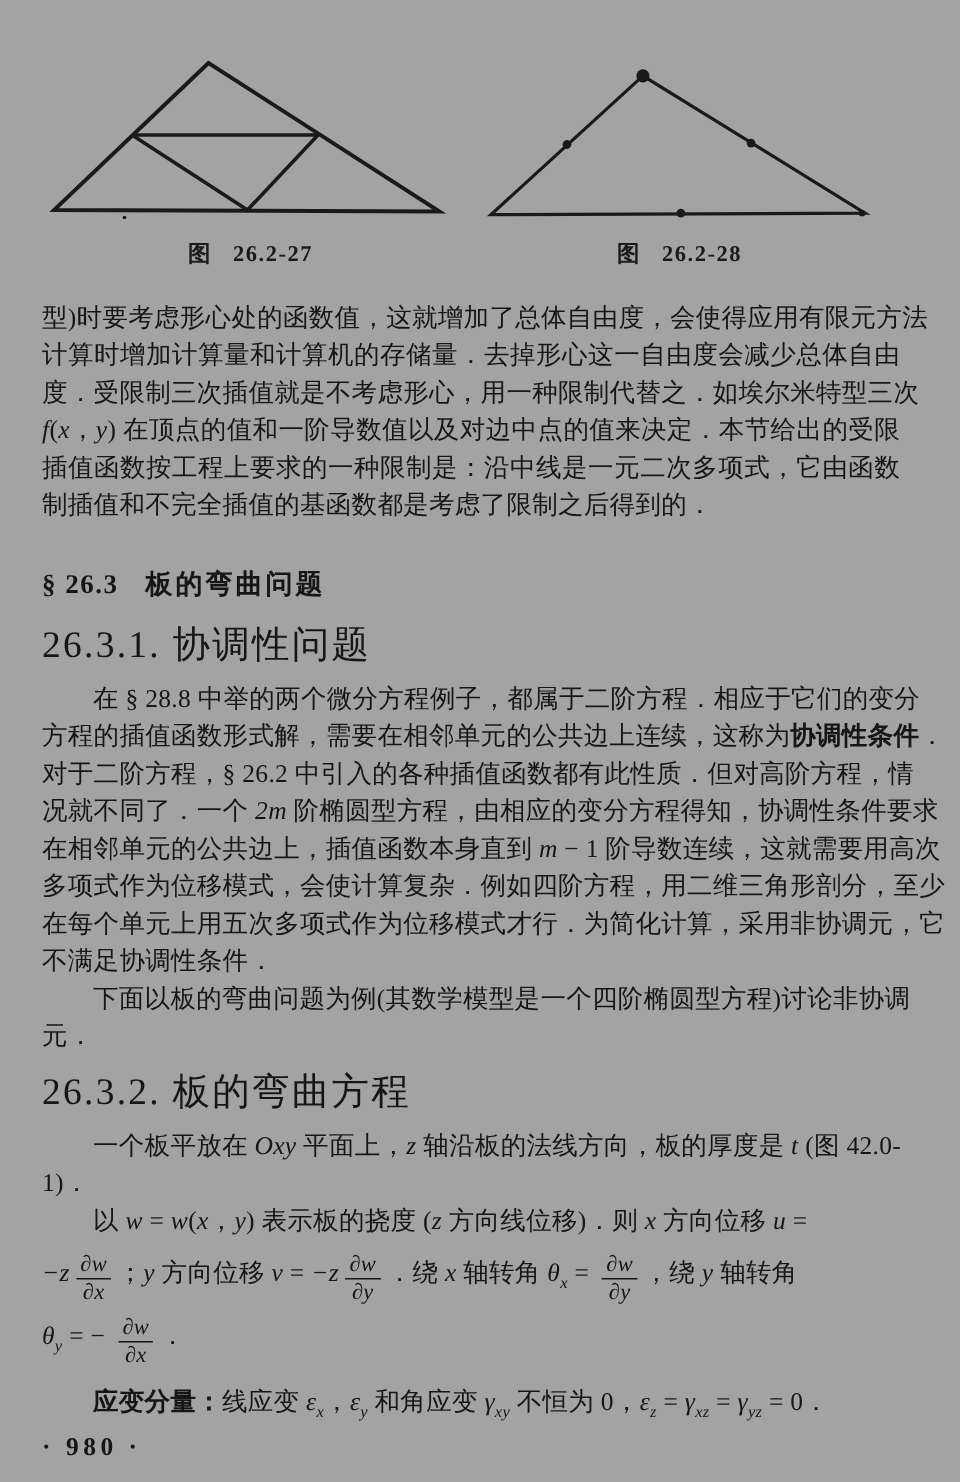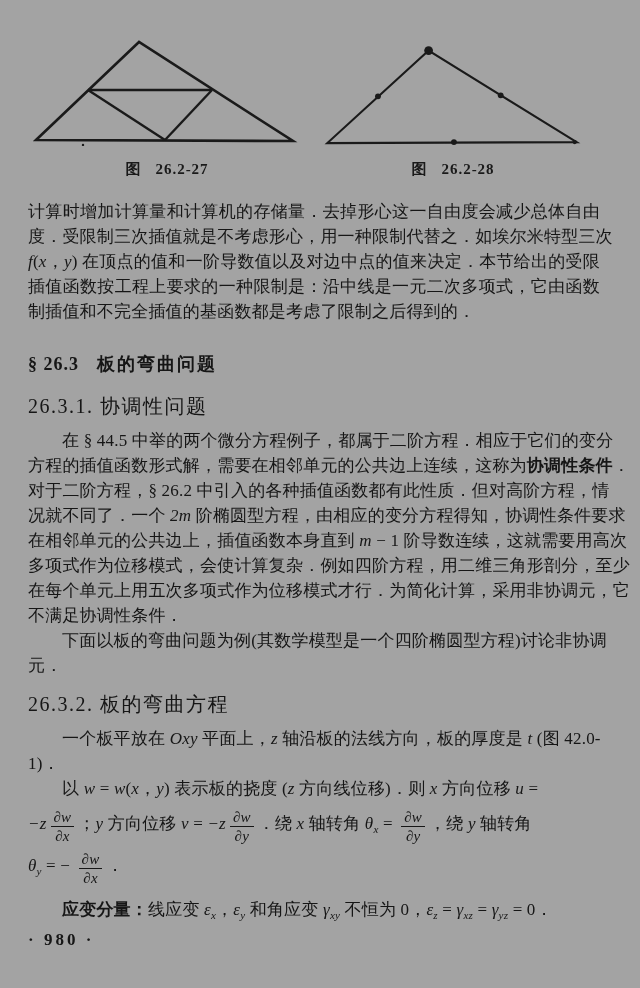--- a/index.html
+++ b/index.html
@@ -38,21 +38,21 @@
   .math{font-style:italic;font-family:"Liberation Serif","DejaVu Serif",serif;}
   .bold{font-weight:bold;}
   sub{font-size:11px;font-style:italic;}
   
   .sec-heading{
     margin-top:26px;text-align:left;
     font-size:18px;font-weight:bold;letter-spacing:2px;height:28px;line-height:28px;
   }
   .sec-heading .sec-num{margin-right:18px;letter-spacing:1px;}
   .sub-heading{
-    font-size:20px;font-weight:400;letter-spacing:1.5px;
+    font-size:25px;font-weight:400;letter-spacing:1.5px;
     height:28px;line-height:28px;
   }
   .sub1{margin-top:14px;}
   .sub2{margin-top:12px;}
   .p2{margin-top:8px;}
   .p4{margin-top:8px;}
   
   .fline{
     font-size:17px;height:42px;line-height:42px;
     white-space:nowrap;letter-spacing:.2px;text-align:left;
@@ -97,35 +97,36 @@
         <circle cx="57" cy="64" r="3"></circle>
         <circle cx="183" cy="63" r="3"></circle>
         <circle cx="135" cy="111" r="3"></circle>
         <circle cx="259" cy="111" r="2.2"></circle>
       </svg>
       <div class="figcap"><span>图</span><span class="cap-gap"></span><span>26.2-28</span></div>
     </div>
   </div>
 
   <div class="para p1">
+    <div class="line"><span>型)时要考虑形心处的函数值，这就增加了总体自由度，会使得应用有限元方法</span></div>
     <div class="line"><span>计算时增加计算量和计算机的存储量．去掉形心这一自由度会减少总体自由</span></div>
     <div class="line"><span>度．受限制三次插值就是不考虑形心，用一种限制代替之．如埃尔米特型三次</span></div>
     <div class="line"><span class="math">f</span><span>(</span><span class="math">x</span><span>，</span><span class="math">y</span><span>) 在顶点的值和一阶导数值以及对边中点的值来决定．本节给出的受限</span></div>
     <div class="line"><span>插值函数按工程上要求的一种限制是：沿中线是一元二次多项式，它由函数</span></div>
     <div class="line last"><span>制插值和不完全插值的基函数都是考虑了限制之后得到的．</span></div>
   </div>
 
   <div class="sec-heading">
     <span class="sec-num">§ 26.3</span><span>板的弯曲问题</span>
   </div>
 
   <div class="sub-heading sub1">26.3.1. 协调性问题</div>
 
   <div class="para p2">
-    <div class="line ind"><span>在 § 44.5 中举的两个微分方程例子，都属于二阶方程．相应于它们的变分</span></div>
+    <div class="line ind"><span>在 § 28.8 中举的两个微分方程例子，都属于二阶方程．相应于它们的变分</span></div>
     <div class="line"><span>方程的插值函数形式解，需要在相邻单元的公共边上连续，这称为</span><span class="bold">协调性条件</span><span>．</span></div>
     <div class="line"><span>对于二阶方程，§ 26.2 中引入的各种插值函数都有此性质．但对高阶方程，情</span></div>
     <div class="line"><span>况就不同了．一个 </span><span class="math">2m</span><span> 阶椭圆型方程，由相应的变分方程得知，协调性条件要求</span></div>
     <div class="line"><span>在相邻单元的公共边上，插值函数本身直到 </span><span class="math">m</span><span> − 1 阶导数连续，这就需要用高次</span></div>
     <div class="line"><span>多项式作为位移模式，会使计算复杂．例如四阶方程，用二维三角形剖分，至少</span></div>
     <div class="line"><span>在每个单元上用五次多项式作为位移模式才行．为简化计算，采用非协调元，它</span></div>
     <div class="line last"><span>不满足协调性条件．</span></div>
   </div>
 
   <div class="para">

